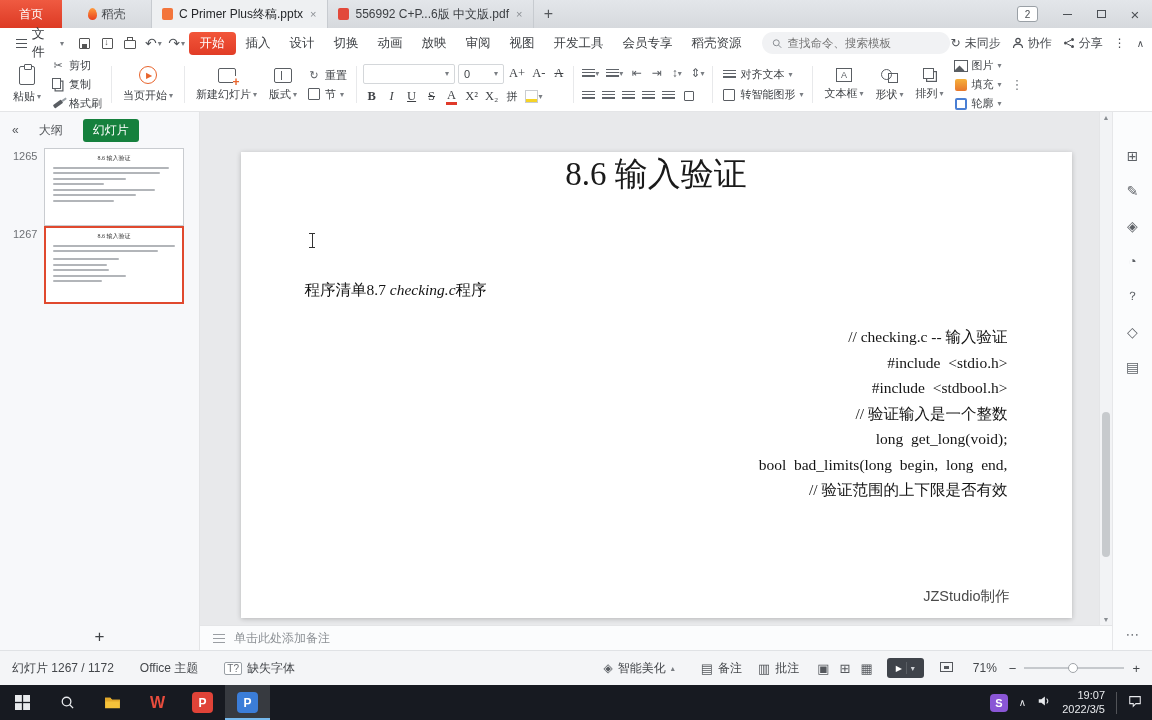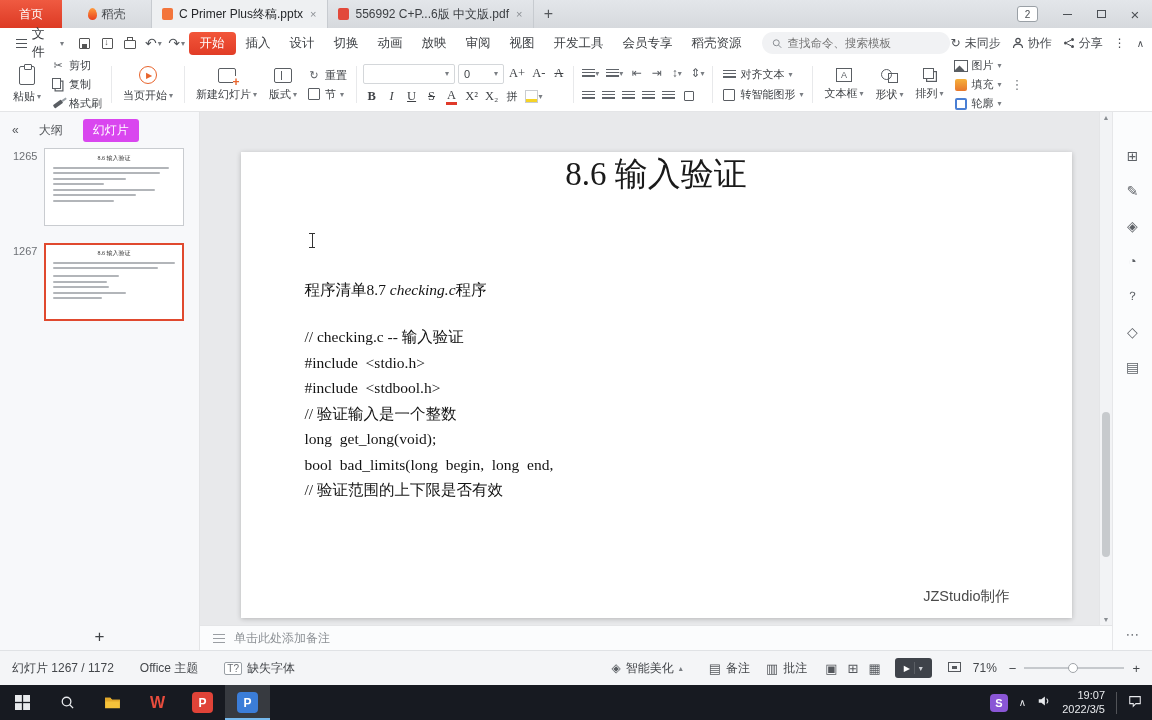--- a/index.html
+++ b/index.html
@@ -82,41 +82,41 @@
   .ic-arrange{width:11px;height:11px;border:1.2px solid #5a5e63;box-shadow:3px 3px 0 -1.2px #fff,3px 3px 0 0 #5a5e63;margin:0 3px 3px 0;}
   .ic-pic{width:15px;height:12px;border:1.2px solid #5a5e63;position:relative;overflow:hidden;}
   .ic-pic::after{content:"";position:absolute;left:1px;bottom:-3px;width:7px;height:7px;background:#5a5e63;transform:rotate(45deg);}
   .ic-fill{width:12px;height:12px;background:linear-gradient(#f6b13c,#e8772c);border-radius:2px;display:inline-block;}
   .ic-outline{width:12px;height:12px;border:2px solid #4a7fd4;border-radius:2px;display:inline-block;}
   .morecol{display:flex;align-items:center;color:#7a7e83;font-size:13px;padding:0 4px;}
 
   
   #sidebar{position:absolute;top:112px;left:0;width:200px;bottom:70px;background:#f7f8fa;border-right:1px solid #e3e4e6;}
   #sb-head{height:36px;display:flex;align-items:center;padding:0 12px;gap:20px;font-size:12px;color:#55585c;}
-  .sb-pill{background:#d946ef;color:#fff;padding:3px 10px;border-radius:3px;}
-  .trow{display:flex;align-items:flex-start;margin-bottom:17px;}
+  .sb-pill{background:#15803d;color:#fff;padding:3px 10px;border-radius:3px;}
+  .trow{display:flex;align-items:flex-start;}
   .tnum{width:44px;padding-left:13px;padding-top:2px;font-size:11px;color:#6d7075;}
   .thumb{width:140px;height:78px;background:#fff;border:1px solid #c9ccd0;padding:5px 8px;overflow:hidden;}
   .trow.selected .thumb{border:2px solid #e0492e;padding:4px 7px;}
   .tt{font-family:"Liberation Serif","DejaVu Serif",serif;font-size:6px;color:#333;text-align:center;margin-bottom:3px;white-space:nowrap;overflow:hidden;}
   .tl{height:2px;background:#b2b5b9;margin:3.5px 0;border-radius:1px;}
   #sb-add{position:absolute;bottom:1px;left:0;right:0;height:24px;display:flex;align-items:center;justify-content:center;font-size:17px;color:#3f4246;}
 
   
   #canvas{position:absolute;top:112px;left:200px;right:40px;bottom:95px;background:#e8e9eb;overflow:hidden;}
   #slide{position:relative;width:831px;height:466px;margin:26px auto 0;background:#fff;box-shadow:0 1px 5px rgba(0,0,0,.22);font-family:"Liberation Serif","DejaVu Serif",serif;color:#141414;}
   .sl-title{margin-top:40px;text-align:center;font-size:33px;color:#1a1a1a;}
   .sl-para{margin:30px 64px 0;font-size:15.5px;line-height:27px;}
   .caret{position:relative;display:inline-block;width:1px;height:15px;background:#333;margin-left:7px;vertical-align:-2px;}
   .caret::before,.caret::after{content:"";position:absolute;left:-2.5px;width:6px;height:1px;background:#333;}
   .caret::before{top:0}.caret::after{bottom:0}
   .sl-listing{margin:26px 64px 0;font-size:15.5px;}
   .sl-listing .file{font-style:italic;}
   .sl-code{margin:23px 64px 0;font-size:15.5px;line-height:25.5px;}
-  .code-line{white-space:pre;}
+  .code-line{white-space:pre;text-align:right;}
   .sl-credit{position:absolute;right:62px;bottom:12px;font-size:14.5px;color:#4a4a4a;font-family:"Liberation Sans",sans-serif;}
   #vscroll{position:absolute;right:0;top:0;width:13px;bottom:0;background:#f2f3f5;border-left:1px solid #e4e5e7;}
   .vs-arrow{position:absolute;left:0;right:0;text-align:center;font-size:7px;color:#8a8e93;}
   .vs-thumb{position:absolute;left:2px;right:2px;top:300px;height:145px;background:#c7cacd;border-radius:5px;}
 
   
   #rightstrip{position:absolute;top:112px;right:0;width:40px;bottom:70px;background:#fbfcfd;border-left:1px solid #e6e7e9;display:flex;flex-direction:column;align-items:center;padding-top:36px;gap:19px;color:#5e6267;font-size:14px;}
   #rightstrip .rs-more{position:absolute;bottom:8px;left:0;right:0;text-align:center;color:#7a7e83;}
 
   
@@ -573,21 +573,21 @@
     <span class="vico">▣</span>
     <span class="vico">⊞</span>
     <span class="vico">▦</span>
   </span>
   <span class="play-pill" style="margin-left:14px;">
     <span>▶</span>
     <span style="width:1px;height:12px;background:#5a5e64;"></span>
     <span class="dd" style="color:#cfd2d6;">▾</span>
   </span>
   <span style="margin-left:16px;"><span class="ic-present"></span></span>
-  <span class="st-item" style="margin-left:12px;">71%</span>
+  <span class="st-item" style="margin-left:20px;">71%</span>
   <span style="margin-left:12px;font-size:13px;">−</span>
   <span class="ztrack" style="margin-left:8px;">
       <span class="zknob"></span>
     </span>
   <span style="margin-left:8px;font-size:13px;">+</span>
 </div>
 
 <div id="taskbar">
   <div class="tk-cell">
     <svg width="15" height="15" viewBox="0 0 16 16">

